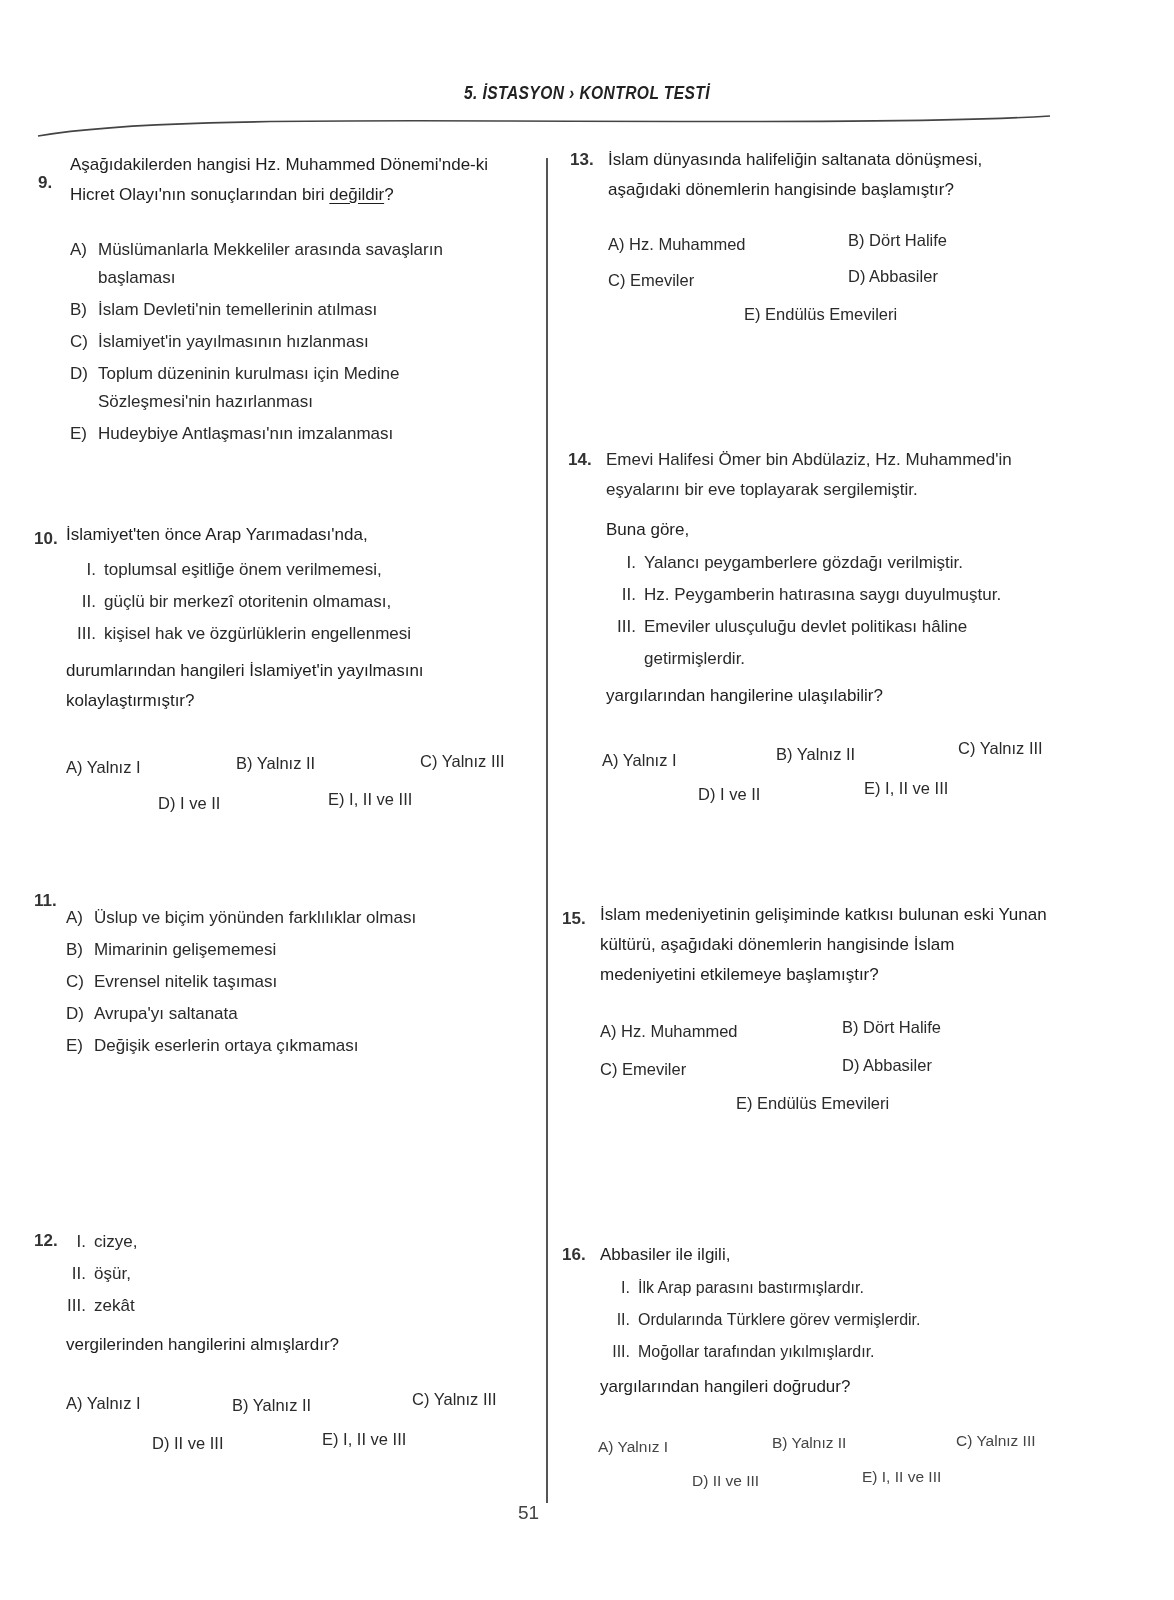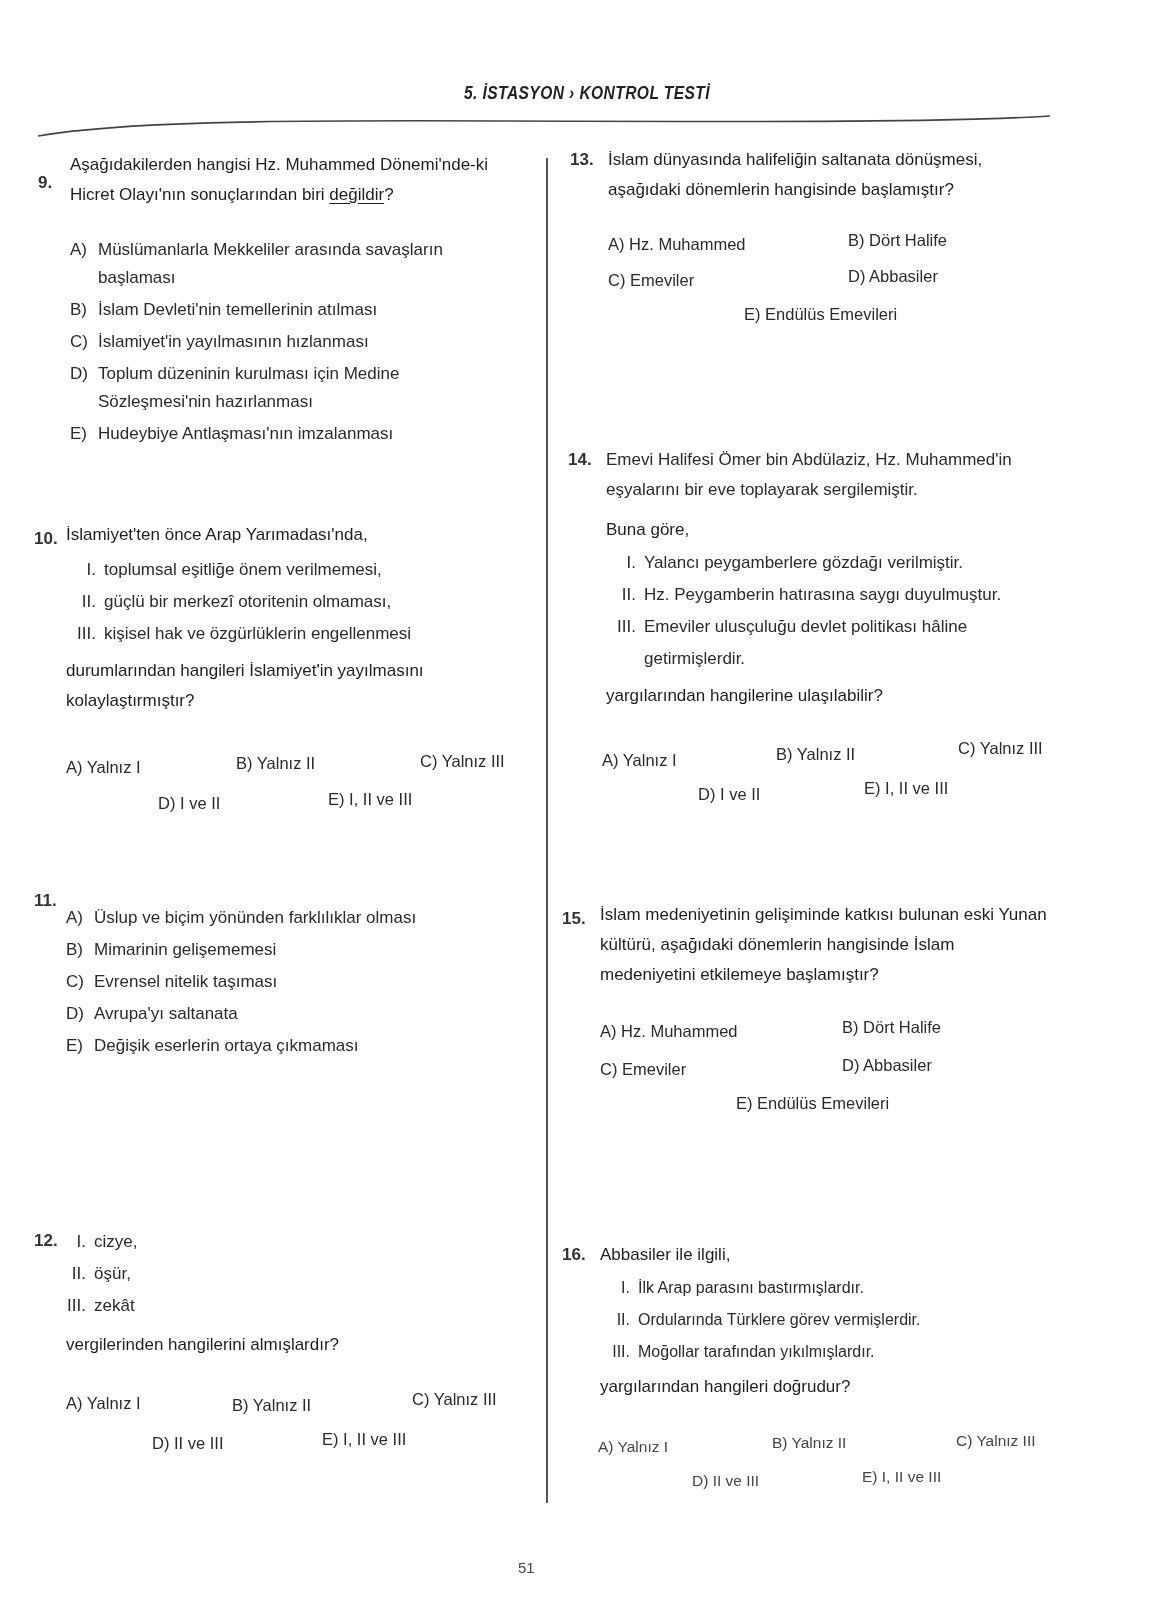--- a/index.html
+++ b/index.html
@@ -13,21 +13,21 @@
     font-size: 19px; letter-spacing: 0.5px; color: #222; transform: scaleX(0.82);
   }
   .header-rule {
     position: absolute; top: 108px; left: 0; width: 1174px; height: 40px;
   }
   .divider {
     position: absolute; left: 546px; top: 158px; width: 1.5px; height: 1345px;
     background: #555;
   }
   .page-number {
-    position: absolute; left: 518px; top: 1559px; font-size: 15px; color: #444;
+    position: absolute; left: 518px; top: 1502px; font-size: 19px; color: #444;
   }
   .q { position: absolute; font-size: 17px; line-height: 30px; }
   .q .num { position: absolute; left: 0; top: 0; font-weight: bold; color: #333; }
   .q .stem { font-weight: normal; color: #1e1e1e; }
   .q .stem u { text-decoration: underline; text-underline-offset: 3px; }
   .q .body { color: #2a2a2a; }
   .q .opt { display: flex; line-height: 28px; }
   .q .opt .letter { width: 28px; flex: none; }
   .q .roman { display: flex; line-height: 32px; }
   .q .roman .rn { width: 30px; text-align: right; padding-right: 8px; flex: none; }

